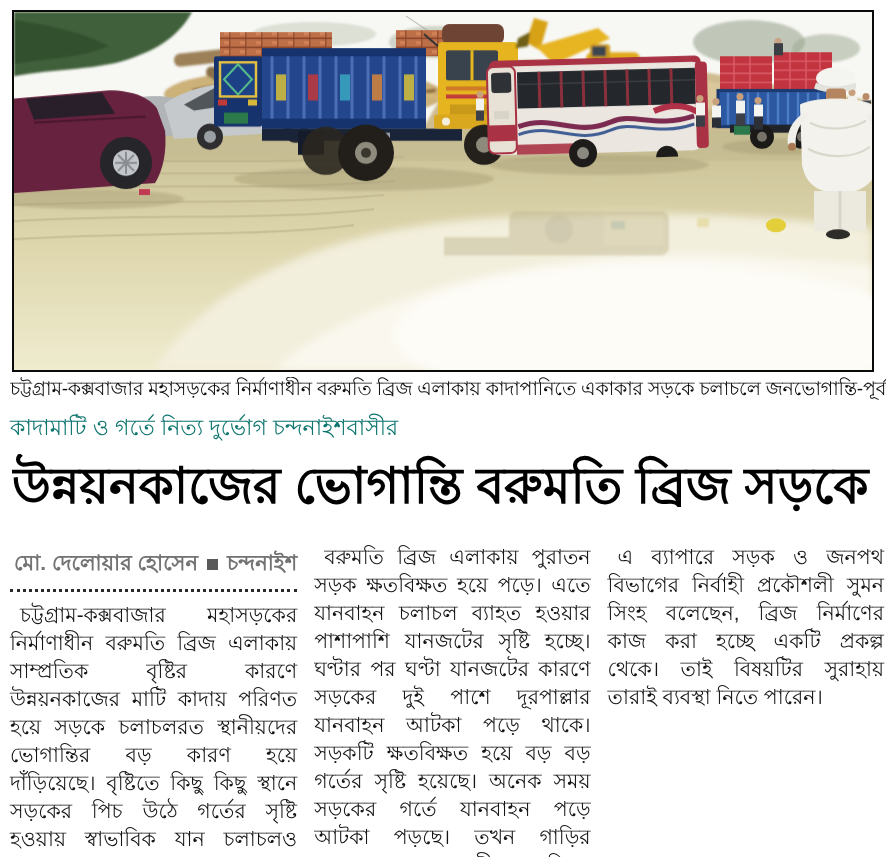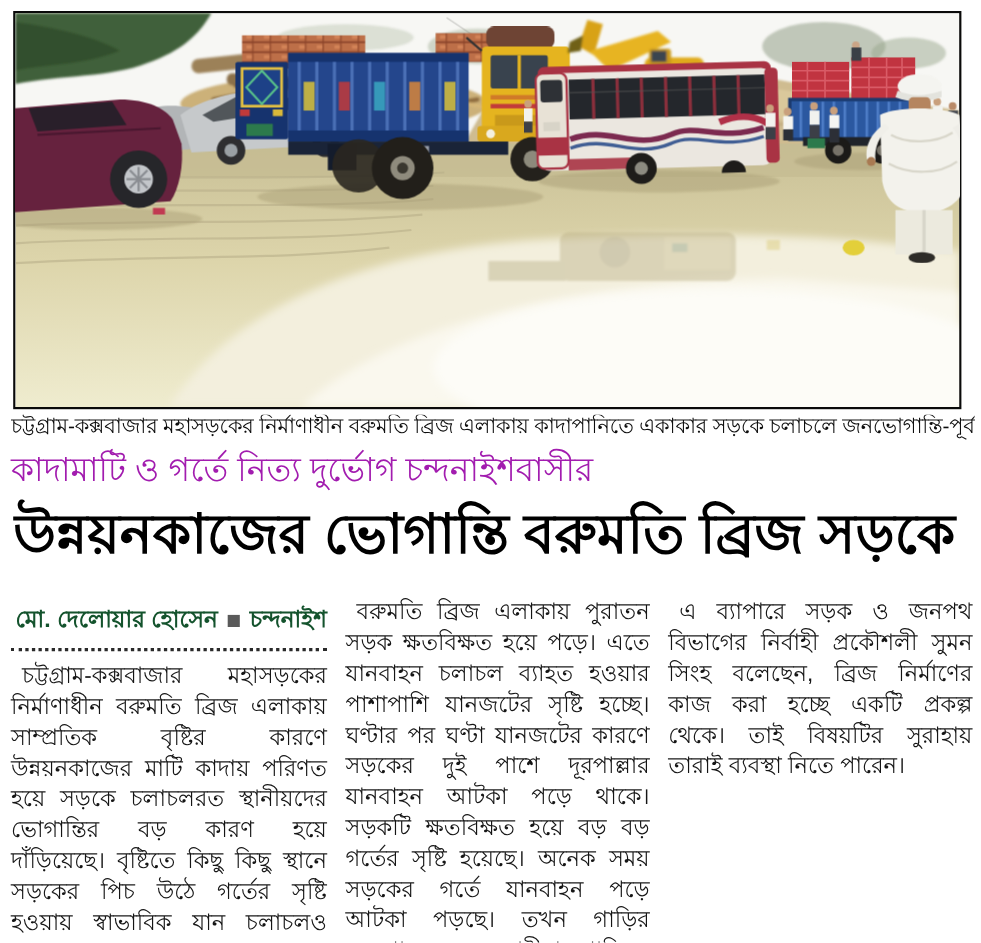--- a/index.html
+++ b/index.html
@@ -3,28 +3,28 @@
 <meta charset="utf-8">
 <style>
   html,body{margin:0;padding:0;background:#ffffff;}
   .page{position:relative;width:892px;height:857px;background:#ffffff;overflow:hidden;
         font-family:"Liberation Sans",sans-serif;color:#111;}
   .photo-frame{position:absolute;left:12px;top:10px;width:862px;height:362px;margin:0;
         border:2px solid #0a0a0a;box-sizing:border-box;background:#f7f7f4;overflow:hidden;}
   .photo-frame svg{display:block;width:100%;height:100%;}
   .caption{position:absolute;left:10px;top:377px;width:876px;font-size:19px;line-height:24px;
         color:#0d0d0d;letter-spacing:-0.2px;white-space:nowrap;overflow:hidden;}
-  .kicker{position:absolute;left:10px;top:408px;margin:0;font-size:30px;line-height:40px;
-        font-weight:500;color:#a21caf;white-space:nowrap;}
+  .kicker{position:absolute;left:10px;top:408px;margin:0;font-size:22px;line-height:40px;
+        font-weight:500;color:#0f766e;white-space:nowrap;}
   .headline{position:absolute;left:8px;top:450px;margin:4px;width:878px;font-size:50px;line-height:64px;
         font-weight:800;color:#000;white-space:nowrap;overflow:hidden;}
   .body-grid{position:absolute;left:10px;top:543px;width:874px;display:grid;
         grid-template-columns:repeat(3,1fr);column-gap:17px;}
   .col p{margin:0;font-size:20.5px;line-height:28px;text-align:justify;text-indent:10px;color:#151515;}
-  .byline{display:flex;align-items:center;gap:9px;font-size:21px;font-weight:700;color:#14532d;
+  .byline{display:flex;align-items:center;gap:9px;font-size:21px;font-weight:700;color:#737373;
         padding:4px 0 2px 4px;white-space:nowrap;}
   .byline-sq{display:inline-block;width:11px;height:11px;background:#5a5a5a;flex:0 0 auto;}
   .dotted-rule{height:0;border-bottom:3px dotted #2a2a2a;margin:5px 0 9px 0;}
 </style>
 </head>
 <body>
 
 <div class="page">
 
   <figure class="photo-frame">

